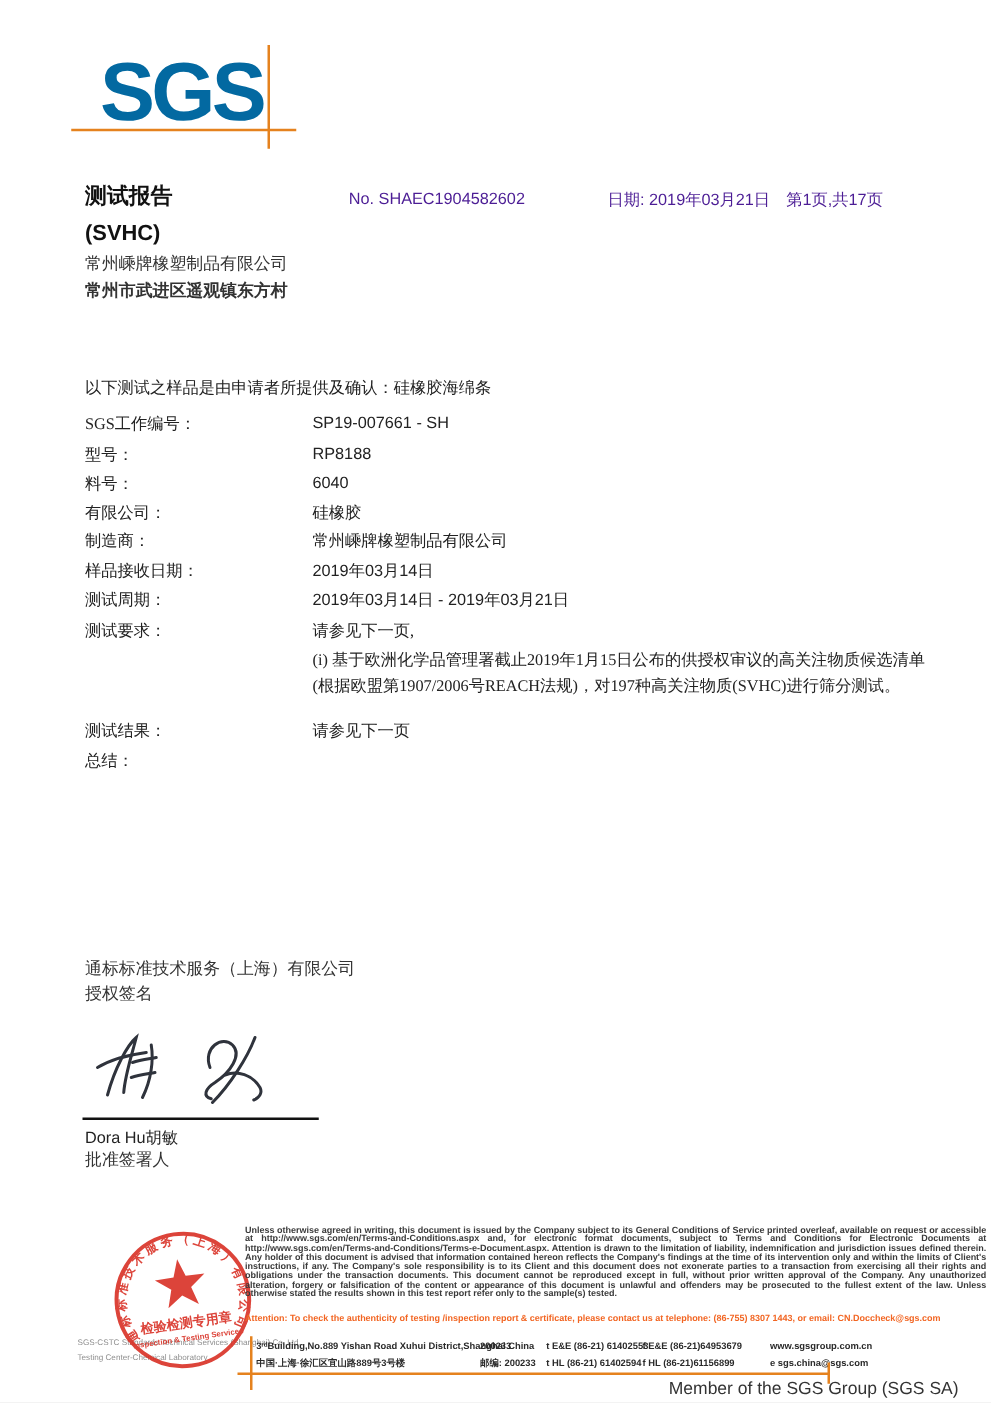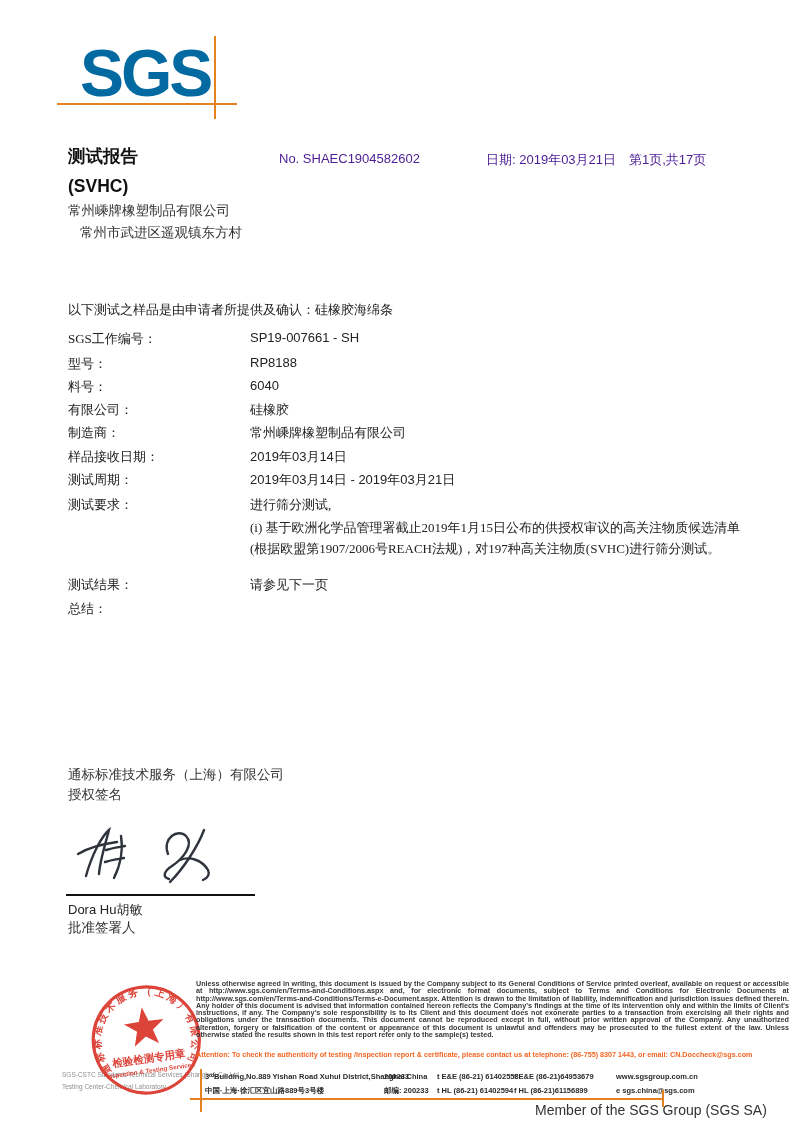--- a/index.html
+++ b/index.html
@@ -39,21 +39,21 @@
   <div class="abs oline" style="left:57px;top:103px;width:180px;height:2px;"></div>
   <div class="abs oline" style="left:214px;top:36px;width:2px;height:83px;"></div>
 
   <div class="abs title" style="left:68px;top:144px;">测试报告</div>
   <div class="abs title" style="left:68px;top:176px;">(SVHC)</div>
   <div class="abs hdr" style="left:279px;top:151px;">No. SHAEC1904582602</div>
   <div class="abs hdr" style="left:486px;top:151px;">日期: 2019年03月21日</div>
   <div class="abs hdr" style="left:629px;top:151px;">第1页,共17页</div>
 
   <div class="abs addr cn" style="left:68px;top:202px;">常州嵊牌橡塑制品有限公司</div>
-  <div class="abs addr cn" style="left:80px;top:224px;">常州市武进区遥观镇东方村</div>
+  <div class="abs addr cn" style="left:68px;top:224px;font-weight:bold;">常州市武进区遥观镇东方村</div>
 
   <div class="abs body-txt cn" style="left:68px;top:301px;">以下测试之样品是由申请者所提供及确认：硅橡胶海绵条</div>
 
   <div class="abs body-txt cn lbl" style="top:330px;">SGS工作编号：</div>
   <div class="abs body-txt val" style="top:330px;">SP19-007661 - SH</div>
 
   <div class="abs body-txt cn lbl" style="top:355px;">型号：</div>
   <div class="abs body-txt val" style="top:355px;">RP8188</div>
 
   <div class="abs body-txt cn lbl" style="top:378px;">料号：</div>
@@ -65,21 +65,21 @@
   <div class="abs body-txt cn lbl" style="top:424px;">制造商：</div>
   <div class="abs body-txt cn val" style="top:424px;">常州嵊牌橡塑制品有限公司</div>
 
   <div class="abs body-txt cn lbl" style="top:448px;">样品接收日期：</div>
   <div class="abs body-txt val" style="top:448px;">2019年03月14日</div>
 
   <div class="abs body-txt cn lbl" style="top:471px;">测试周期：</div>
   <div class="abs body-txt val" style="top:471px;">2019年03月14日 - 2019年03月21日</div>
 
   <div class="abs body-txt cn lbl" style="top:496px;">测试要求：</div>
-  <div class="abs body-txt cn val" style="top:496px;">进行筛分测试,</div>
+  <div class="abs body-txt cn val" style="top:496px;">请参见下一页,</div>
   <div class="abs body-txt cn val req" style="top:517px;">(i) 基于欧洲化学品管理署截止2019年1月15日公布的供授权审议的高关注物质候选清单(根据欧盟第1907/2006号REACH法规)，对197种高关注物质(SVHC)进行筛分测试。</div>
 
   <div class="abs body-txt cn lbl" style="top:576px;">测试结果：</div>
   <div class="abs body-txt cn val" style="top:576px;">请参见下一页</div>
 
   <div class="abs body-txt cn lbl" style="top:600px;">总结：</div>
 
   <div class="abs addr cn" style="left:68px;top:766px;">通标标准技术服务（上海）有限公司</div>
   <div class="abs addr cn" style="left:68px;top:786px;">授权签名</div>
 

